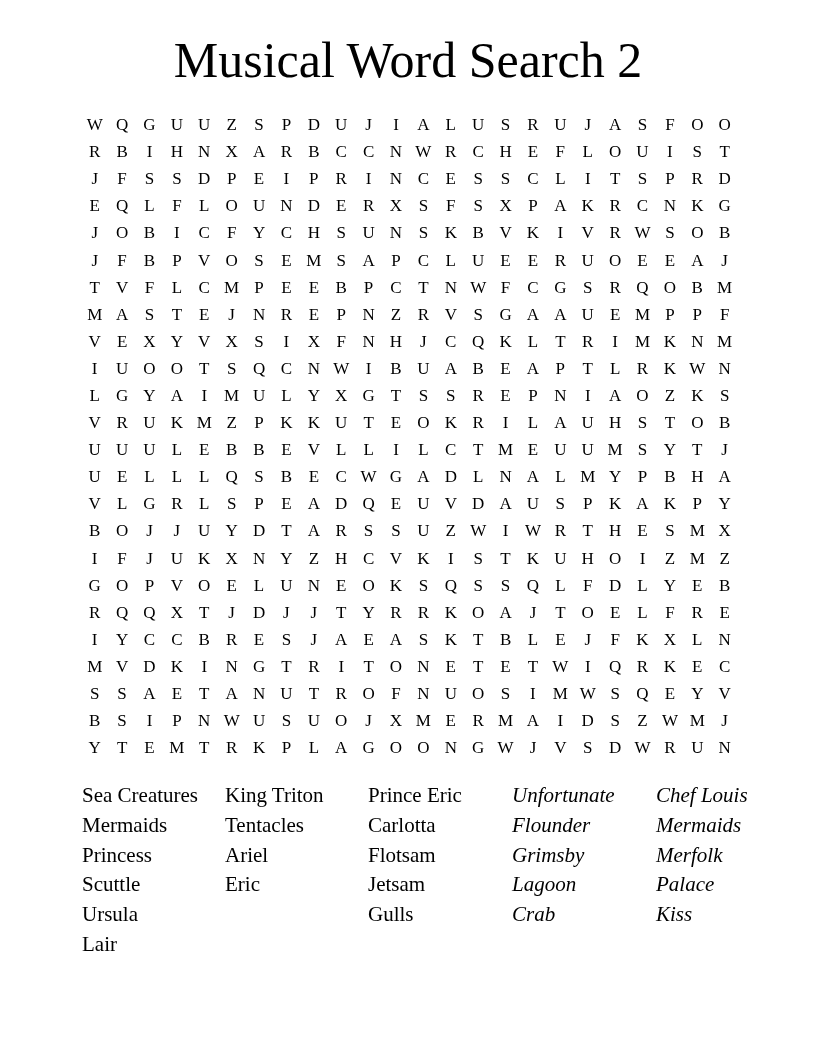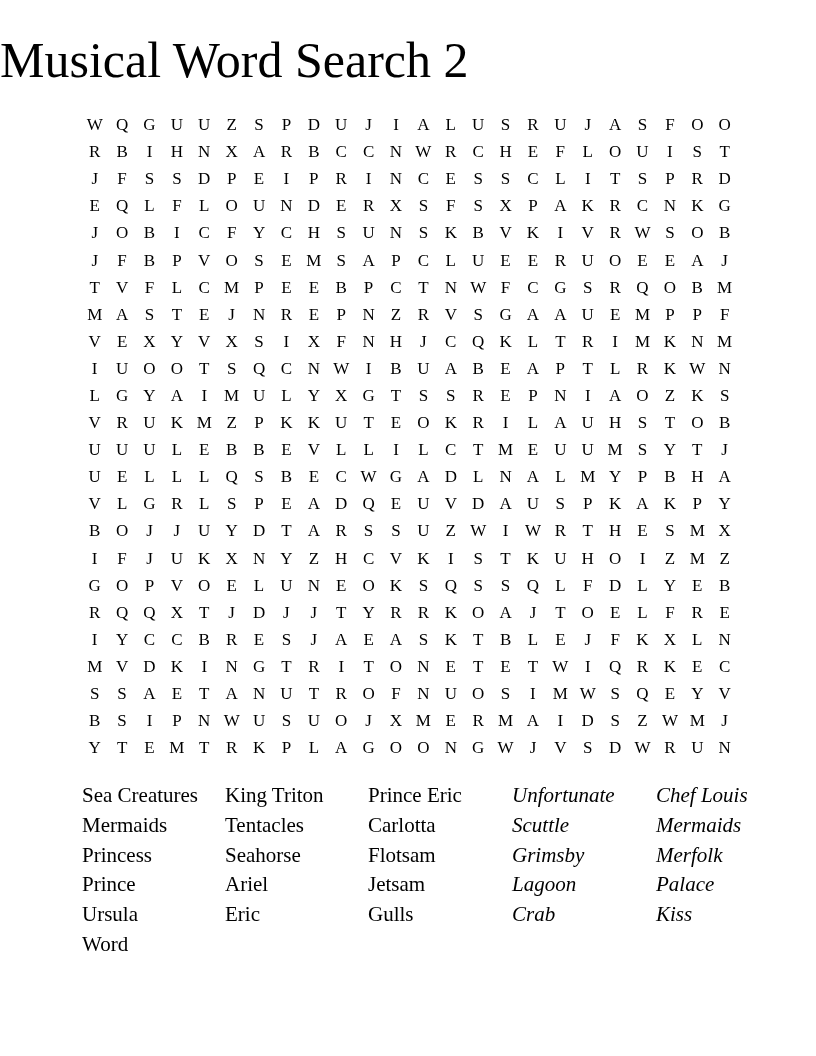--- a/index.html
+++ b/index.html
@@ -16,20 +16,21 @@
     color: #000000;
     font-family: "Liberation Serif", serif;
     overflow: hidden;
   }
   .title {
     position: absolute;
     top: 33px;
     left: 0;
     width: 100%;
     margin: 0;
+    text-align: center;
     font-size: 50px;
     font-weight: 400;
     line-height: 1.1;
     letter-spacing: 0px;
   }
   .grid {
     position: absolute;
     left: 81px;
     top: 111px;
   }
@@ -692,41 +693,40 @@
         <span class="grid-cell">R</span>
         <span class="grid-cell">U</span>
         <span class="grid-cell">N</span>
       </div>
     </div>
   <div class="word-list">
       <div class="word-col">
         <div class="word">Sea Creatures</div>
         <div class="word">Mermaids</div>
         <div class="word">Princess</div>
-        <div class="word">Prince</div>
+        <div class="word">Scuttle</div>
         <div class="word">Ursula</div>
-        <div class="word">Word</div>
+        <div class="word">Lair</div>
       </div>
       <div class="word-col">
         <div class="word">King Triton</div>
         <div class="word">Tentacles</div>
-        <div class="word">Seahorse</div>
         <div class="word">Ariel</div>
         <div class="word">Eric</div>
       </div>
       <div class="word-col">
         <div class="word">Prince Eric</div>
         <div class="word">Carlotta</div>
         <div class="word">Flotsam</div>
         <div class="word">Jetsam</div>
         <div class="word">Gulls</div>
       </div>
       <div class="word-col">
         <div class="word">Unfortunate</div>
-        <div class="word">Scuttle</div>
+        <div class="word">Flounder</div>
         <div class="word">Grimsby</div>
         <div class="word">Lagoon</div>
         <div class="word">Crab</div>
       </div>
       <div class="word-col">
         <div class="word">Chef Louis</div>
         <div class="word">Mermaids</div>
         <div class="word">Merfolk</div>
         <div class="word">Palace</div>
         <div class="word">Kiss</div>

